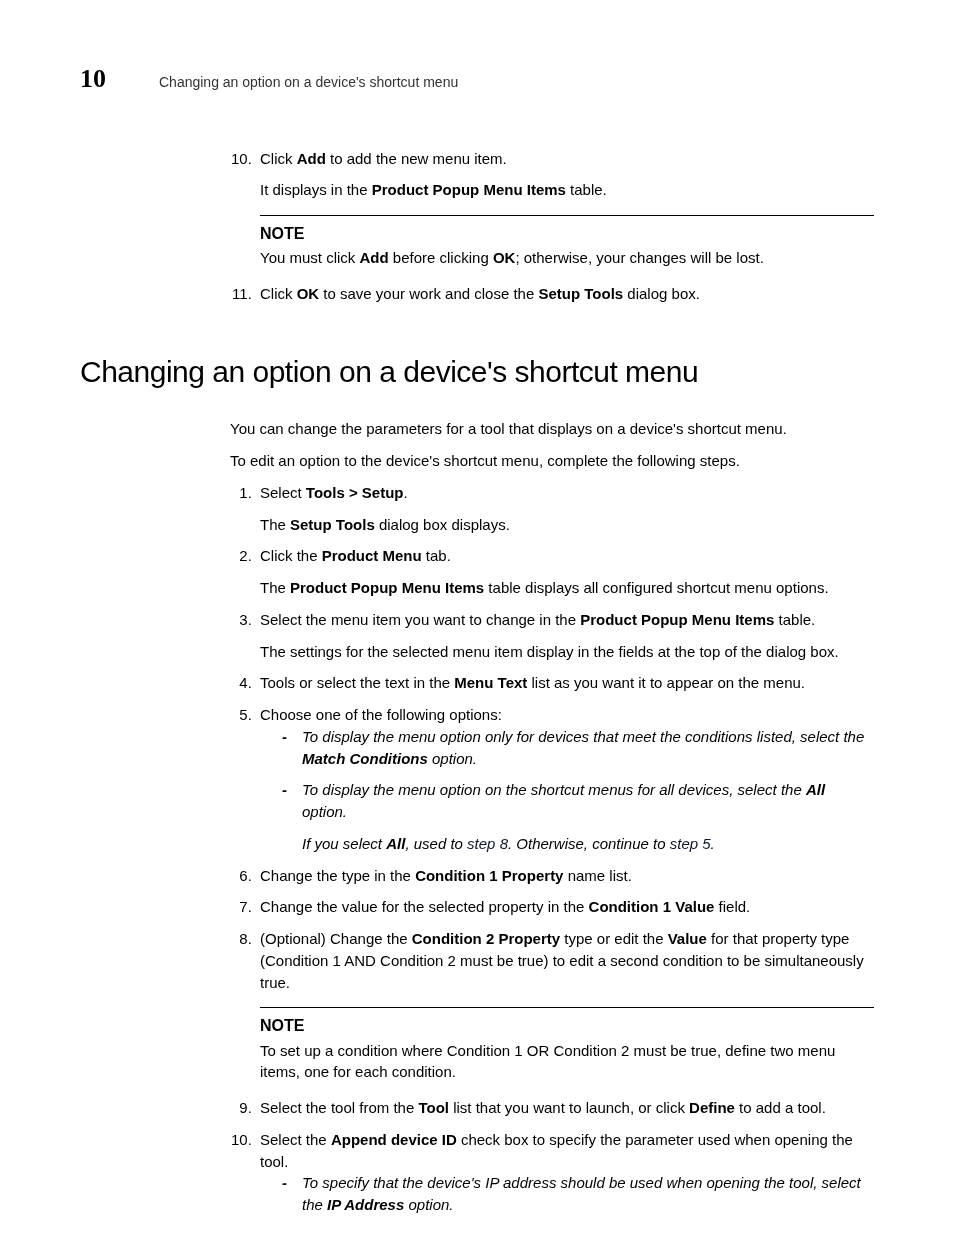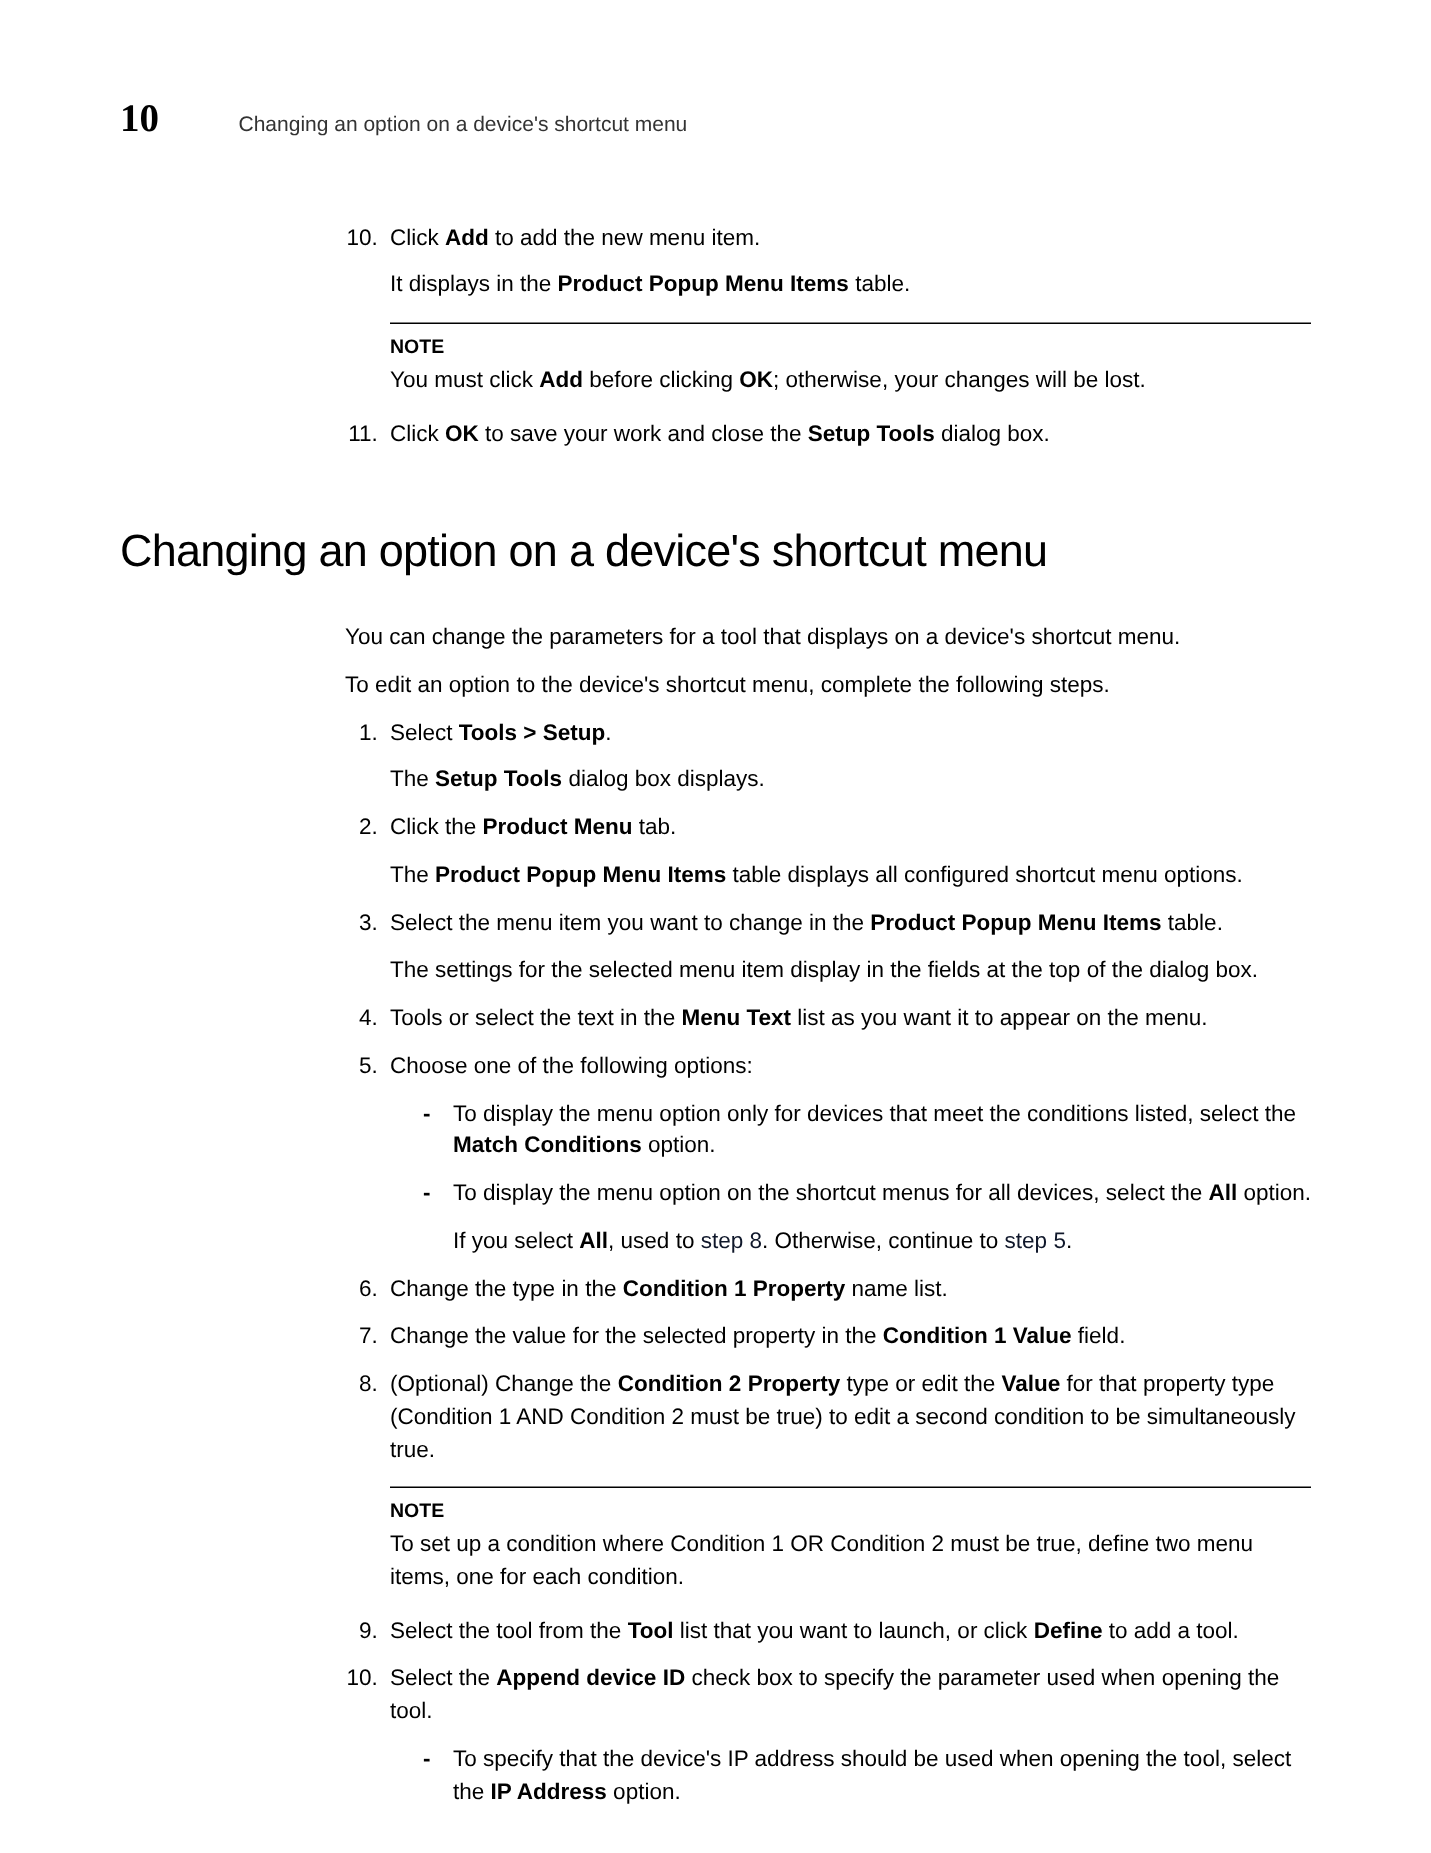--- a/index.html
+++ b/index.html
@@ -45,39 +45,39 @@
     margin-bottom: 10px;
   }
   .note-block {
     border-top: 1px solid #000;
     padding-top: 6px;
     margin-top: 14px;
     margin-bottom: 14px;
   }
   .note-label {
     font-weight: bold;
-    font-size: 13px;
+    font-size: 16px;
     margin-bottom: 2px;
   }
   h1.section {
     font-family: Arial, Helvetica, sans-serif;
     font-size: 30px;
     font-weight: normal;
     margin-top: 45px;
     margin-bottom: 25px;
     letter-spacing: -0.5px;
   }
   .intro {
     margin-left: 150px;
     margin-bottom: 10px;
   }
   ul.bullets {
     list-style: none;
     padding-left: 22px;
-    margin-top: 10px;
+    font-style: italic;
   }
   ul.bullets > li {
     position: relative;
     padding-left: 20px;
     margin-bottom: 10px;
   }
   ul.bullets > li::before {
     content: "-";
     position: absolute;
     left: 0;

